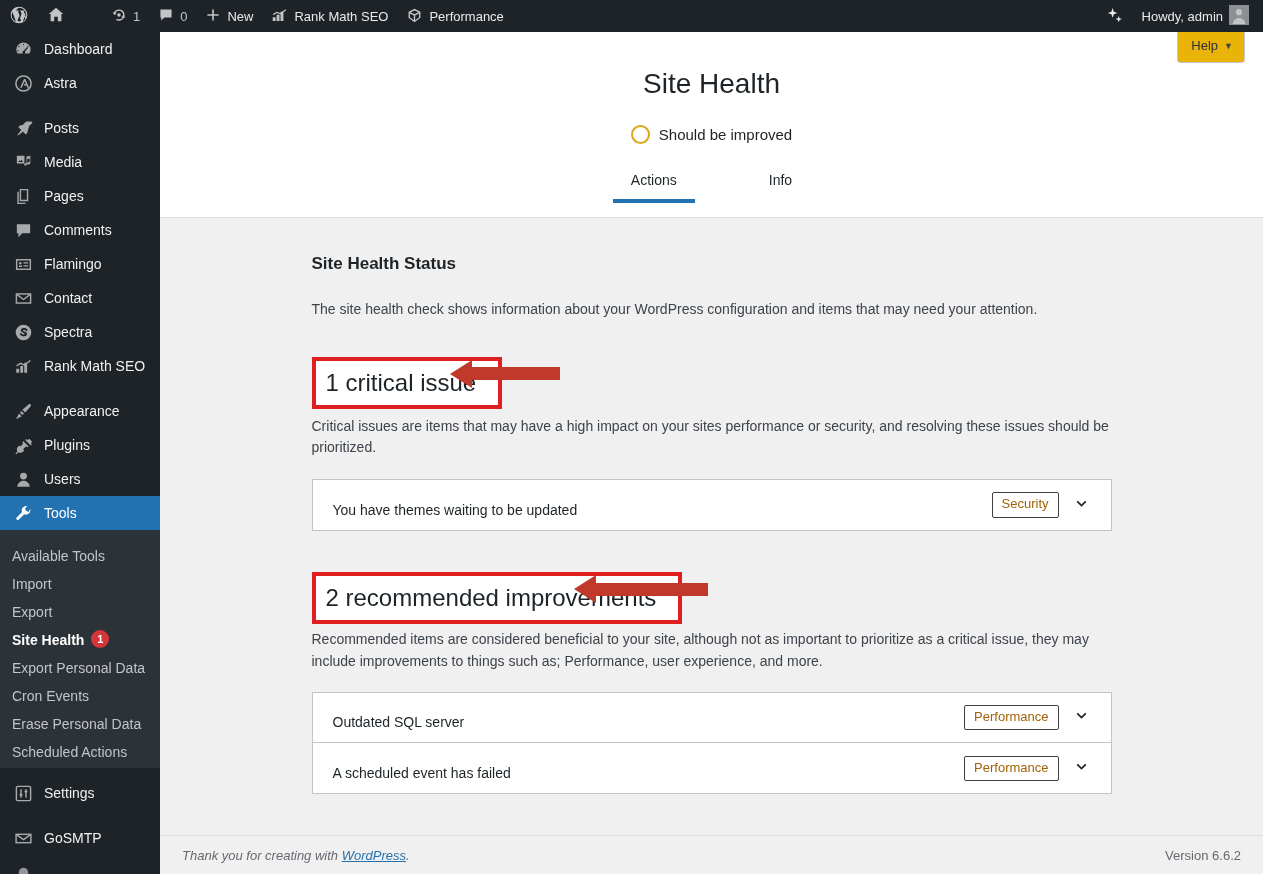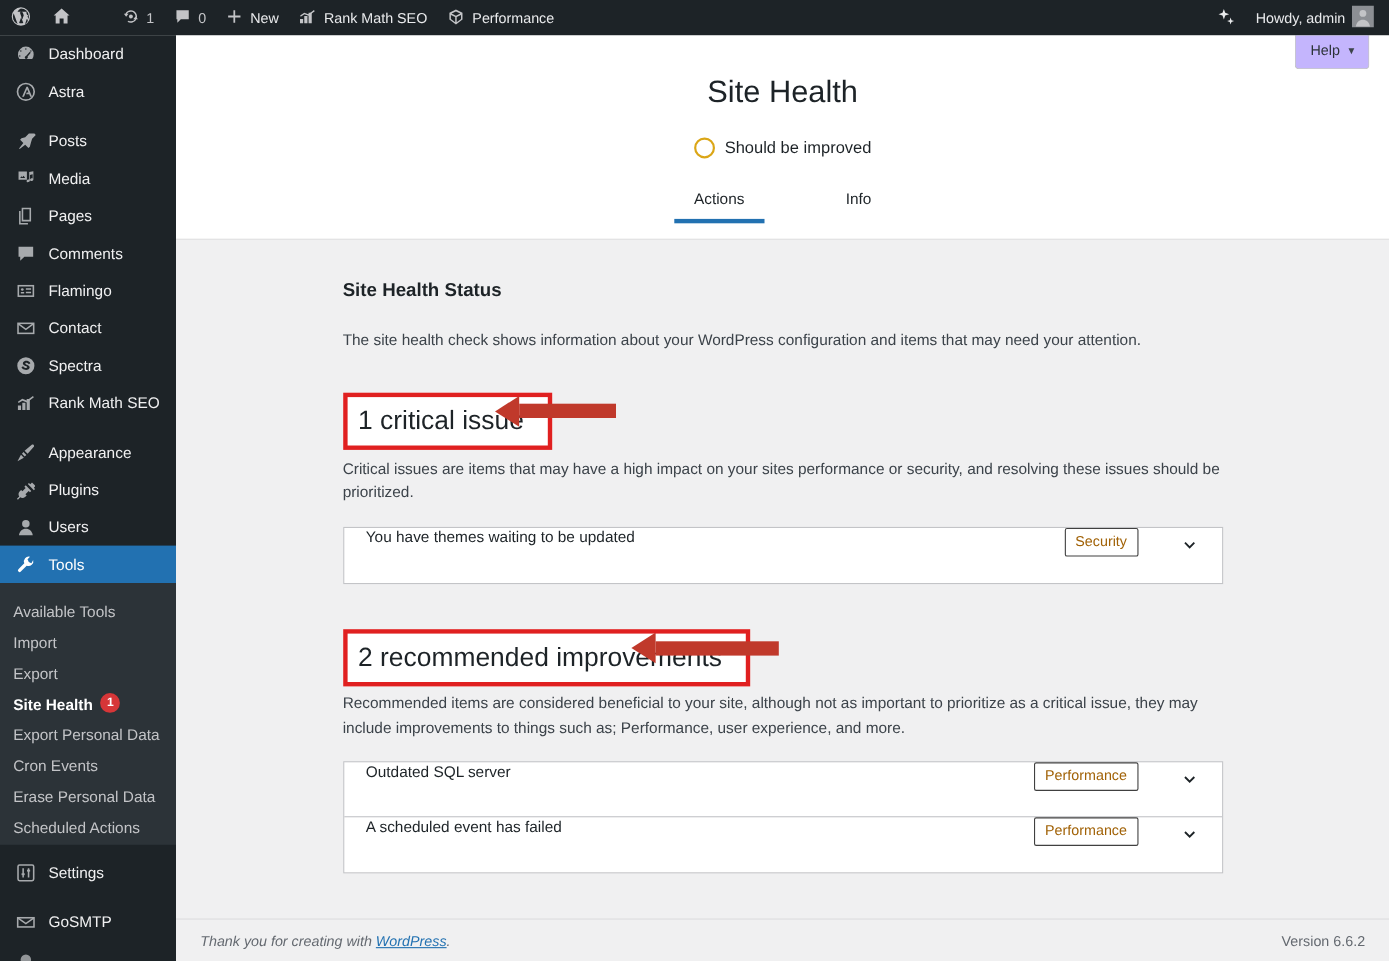--- a/index.html
+++ b/index.html
@@ -100,21 +100,21 @@
     overflow: hidden;
   }
   .white-head {
     background: #fff;
     height: 186px;
     position: relative;
     border-bottom: 1px solid #dcdcde;
   }
   .help-tab {
     position: absolute; right: 18px; top: 0;
-    background: #c4b5fd;
+    background: #eab308;
     border: 1px solid #c3c4c7;
     border-top: none;
     border-radius: 0 0 4px 4px;
     font-size: 13px;
     color: #2c3338;
     padding: 6px 11px 7px 13px;
     display: flex; align-items: center; gap: 6px;
     line-height: 1.3;
   }
   .help-tab .caret { font-size: 9px; color: #3c434a; }
@@ -205,25 +205,24 @@
     height: 13px;
     background: #c0392b;
   }
 
   .accordion {
     border: 1px solid #c3c4c7;
     background: #fff;
     margin-top: 20px;
   }
   .acc-row {
-    display: flex; align-items: flex-start;
+    display: flex; align-items: flex-end;
     height: 50px;
     padding: 0 14px 12px 20px;
     border-bottom: 1px solid #c3c4c7;
-    gap: 24px;
   }
   .acc-row:last-child { border-bottom: none; }
   .acc-label {
     flex: 1 1 auto;
     font-size: 14px;
     color: #1d2327;
   }
   .acc-badge {
     font-size: 13px;
     color: #a16207;

